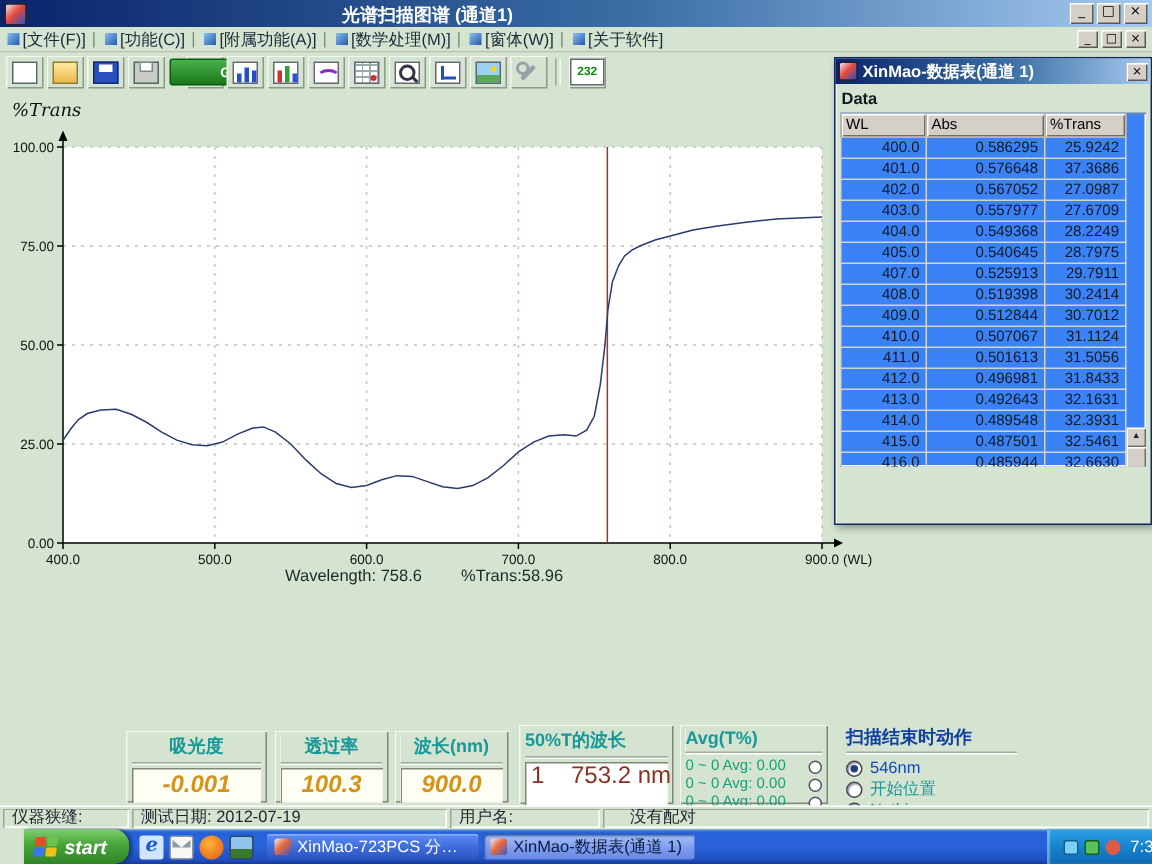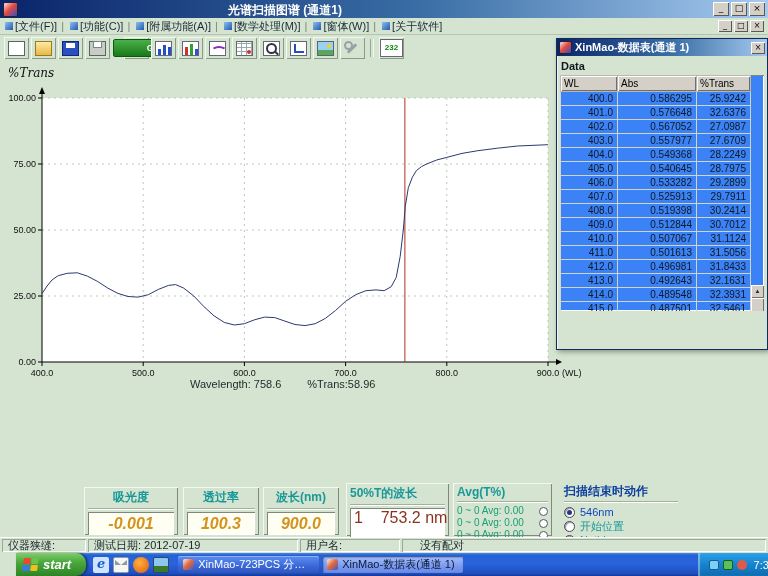--- a/index.html
+++ b/index.html
@@ -358,46 +358,41 @@
             </thead>
           <tbody data-name="data-table-body">
               <tr data-name="table-row">
                 <td>400.0</td>
                 <td>0.586295</td>
                 <td>25.9242</td>
               </tr>
               <tr data-name="table-row">
                 <td>401.0</td>
                 <td>0.576648</td>
-                <td>32.6376</td>
+                <td>37.3686</td>
               </tr>
               <tr data-name="table-row">
                 <td>402.0</td>
                 <td>0.567052</td>
                 <td>27.0987</td>
               </tr>
               <tr data-name="table-row">
                 <td>403.0</td>
                 <td>0.557977</td>
                 <td>27.6709</td>
               </tr>
               <tr data-name="table-row">
                 <td>404.0</td>
                 <td>0.549368</td>
                 <td>28.2249</td>
               </tr>
               <tr data-name="table-row">
                 <td>405.0</td>
                 <td>0.540645</td>
                 <td>28.7975</td>
-              </tr>
-              <tr data-name="table-row">
-                <td>406.0</td>
-                <td>0.533282</td>
-                <td>29.2899</td>
               </tr>
               <tr data-name="table-row">
                 <td>407.0</td>
                 <td>0.525913</td>
                 <td>29.7911</td>
               </tr>
               <tr data-name="table-row">
                 <td>408.0</td>
                 <td>0.519398</td>
                 <td>30.2414</td>

